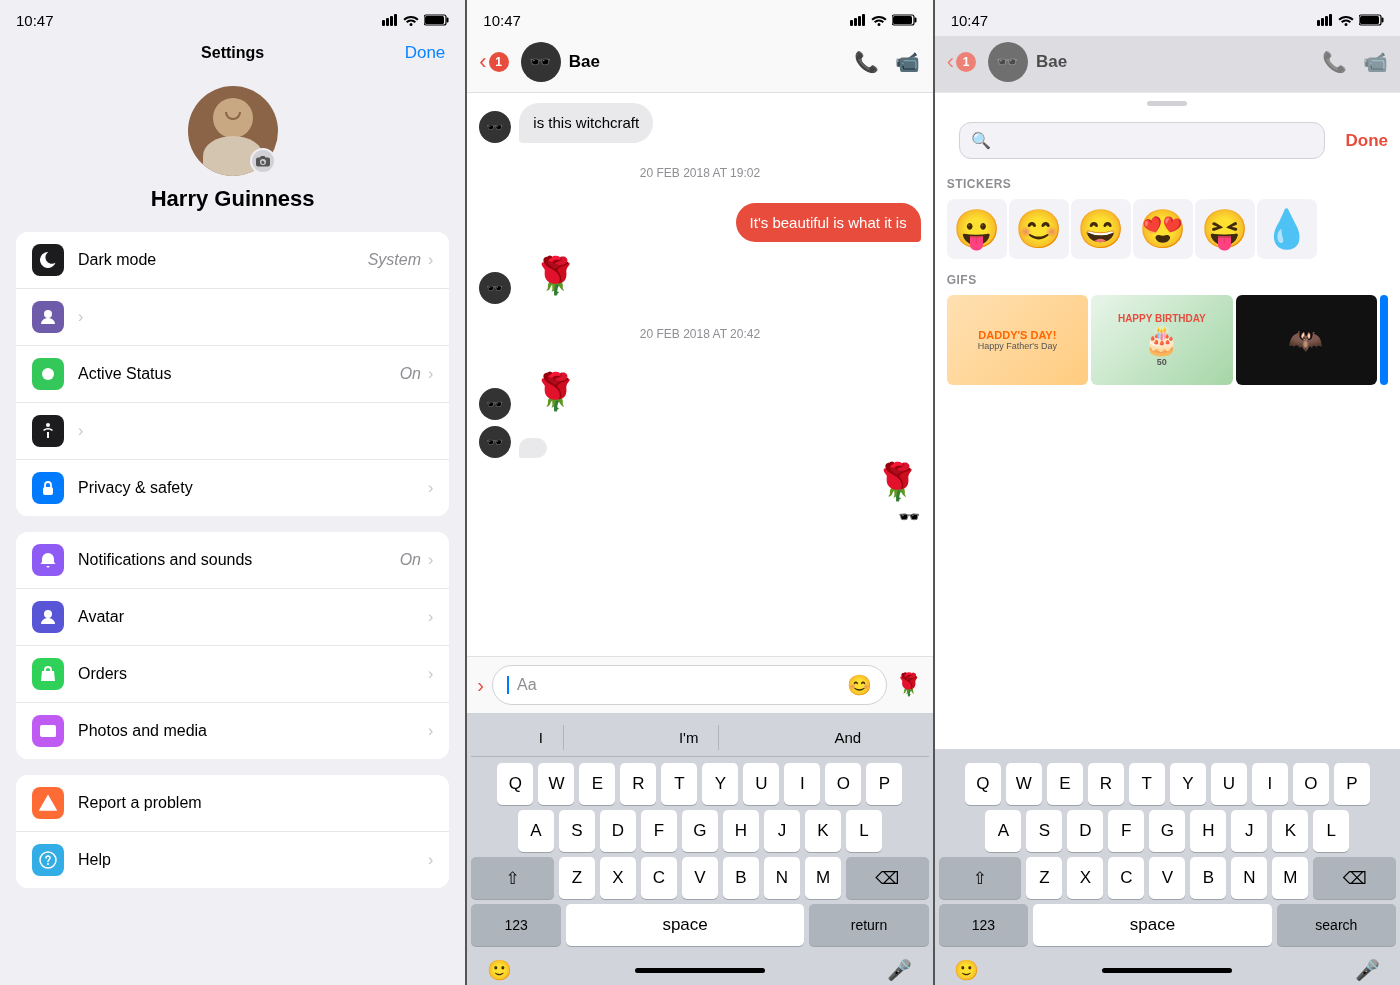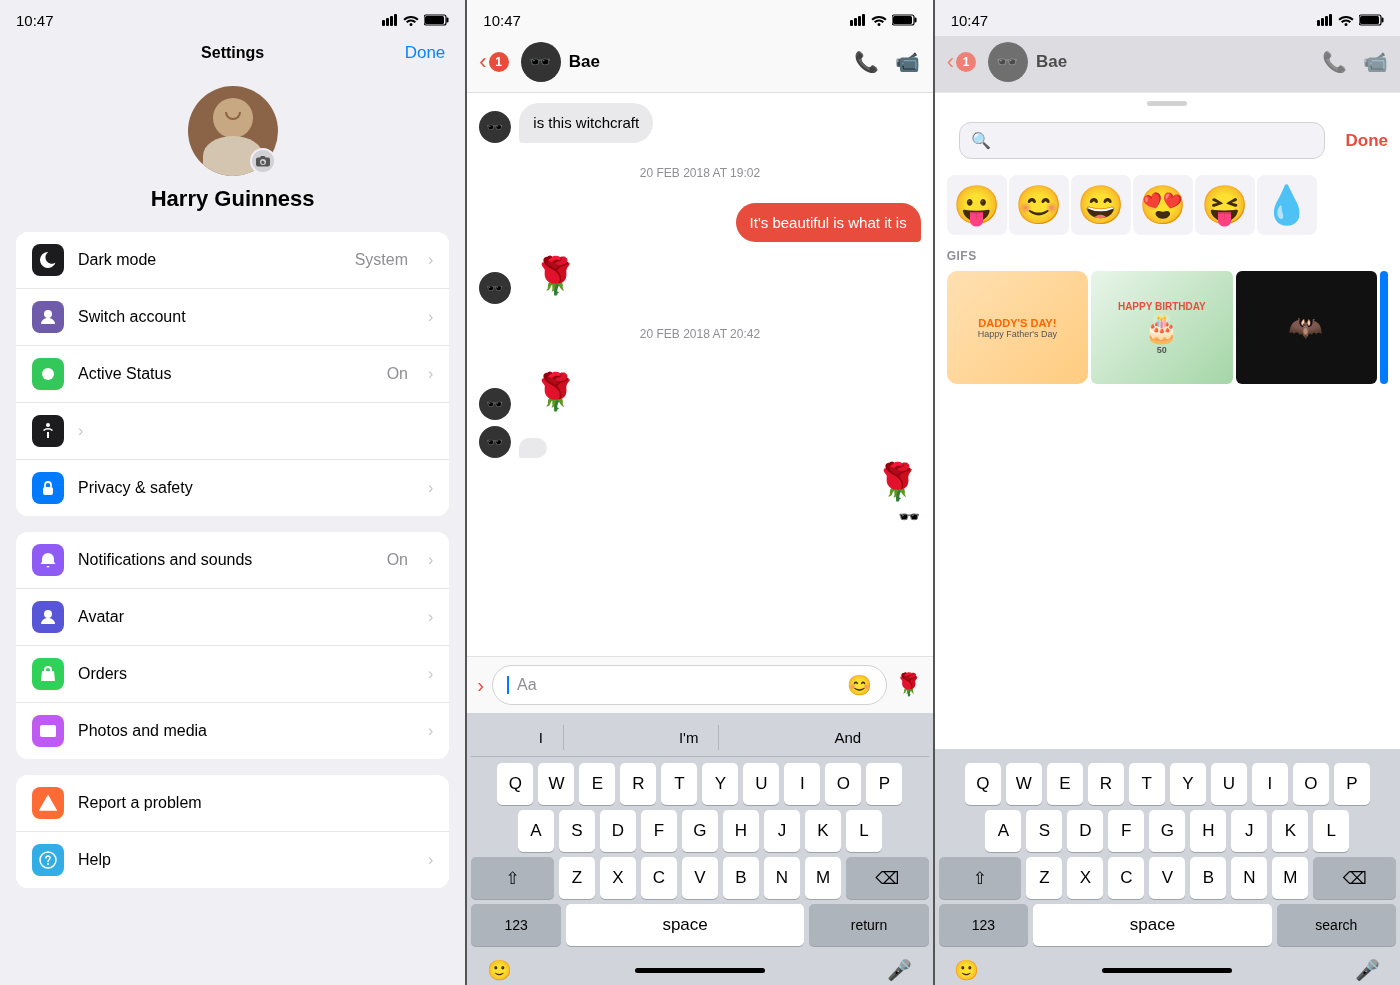--- a/index.html
+++ b/index.html
@@ -144,21 +144,22 @@
     .icon-blue2 { background: #32ade6; }
 
     .settings-item-label {
       flex: 1;
       font-size: 16px;
       color: #000;
     }
     .settings-item-value {
       font-size: 16px;
       color: #8e8e93;
-      margin-right: 20px;
+      margin-right: 7px;
+      font-style: italic;
     }
     .chevron {
       color: #c7c7cc;
       font-size: 16px;
     }
 
     
     .panel-chat {
       background: #fff;
     }
@@ -502,27 +503,27 @@
       display: flex;
       gap: 3px;
       padding: 4px 12px;
       overflow: hidden;
     }
     .gif-item {
       border-radius: 6px;
       overflow: hidden;
       background: #ccc;
       flex: 1;
-      height: 113px;
+      height: 90px;
       display: flex;
       align-items: center;
       justify-content: center;
       font-size: 28px;
     }
-    .gif-item.birthday { background: linear-gradient(135deg, #ffe0b2, #ffcc80); border-radius: 10px; }
+    .gif-item.birthday { background: linear-gradient(135deg, #ffe0b2, #ffcc80); }
     .gif-item.hb { background: linear-gradient(135deg, #e8f5e9, #a5d6a7); }
     .gif-item.dark { background: #1a1a2e; }
 
     
     .panel-divider {
       width: 2px;
       background: #555;
       flex-shrink: 0;
     }
 
@@ -621,21 +622,20 @@
       <span class="settings-item-value">System</span>
       <span class="chevron">›</span>
     </div>
     <div class="settings-item">
       <div class="settings-item-icon icon-purple">
         <svg width="18" height="18" viewBox="0 0 18 18" fill="#fff">
             <circle cx="9" cy="6" r="4"></circle>
             <path d="M2 16c0-3.3 3.1-6 7-6s7 2.7 7 6"></path>
           </svg>
       </div>
-      <span class="settings-item-label">Switch account</span>
       <span class="chevron">›</span>
     </div>
     <div class="settings-item">
       <div class="settings-item-icon icon-green">
         <svg width="18" height="18" viewBox="0 0 18 18" fill="#fff">
             <circle cx="9" cy="9" r="6"></circle>
           </svg>
       </div>
       <span class="settings-item-label">Active Status</span>
       <span class="settings-item-value">On</span>
@@ -928,20 +928,21 @@
   <div class="giphy-panel-main">
     <div class="giphy-handle"></div>
 
     <div style="display:flex; align-items:center; margin: 4px 12px 6px; gap:8px;">
       <div class="giphy-search-bar" style="flex:1;">
         <span class="giphy-search-icon">🔍</span>
       </div>
       <span class="giphy-done">Done</span>
     </div>
 
+    <div class="giphy-section-label">STICKERS</div>
     <div class="giphy-stickers-row">
       <div class="sticker-item">😛</div>
       <div class="sticker-item">😊</div>
       <div class="sticker-item">😄</div>
       <div class="sticker-item">😍</div>
       <div class="sticker-item">😝</div>
       <div class="sticker-item">💧</div>
     </div>
 
     <div class="giphy-section-label">GIFS</div>

